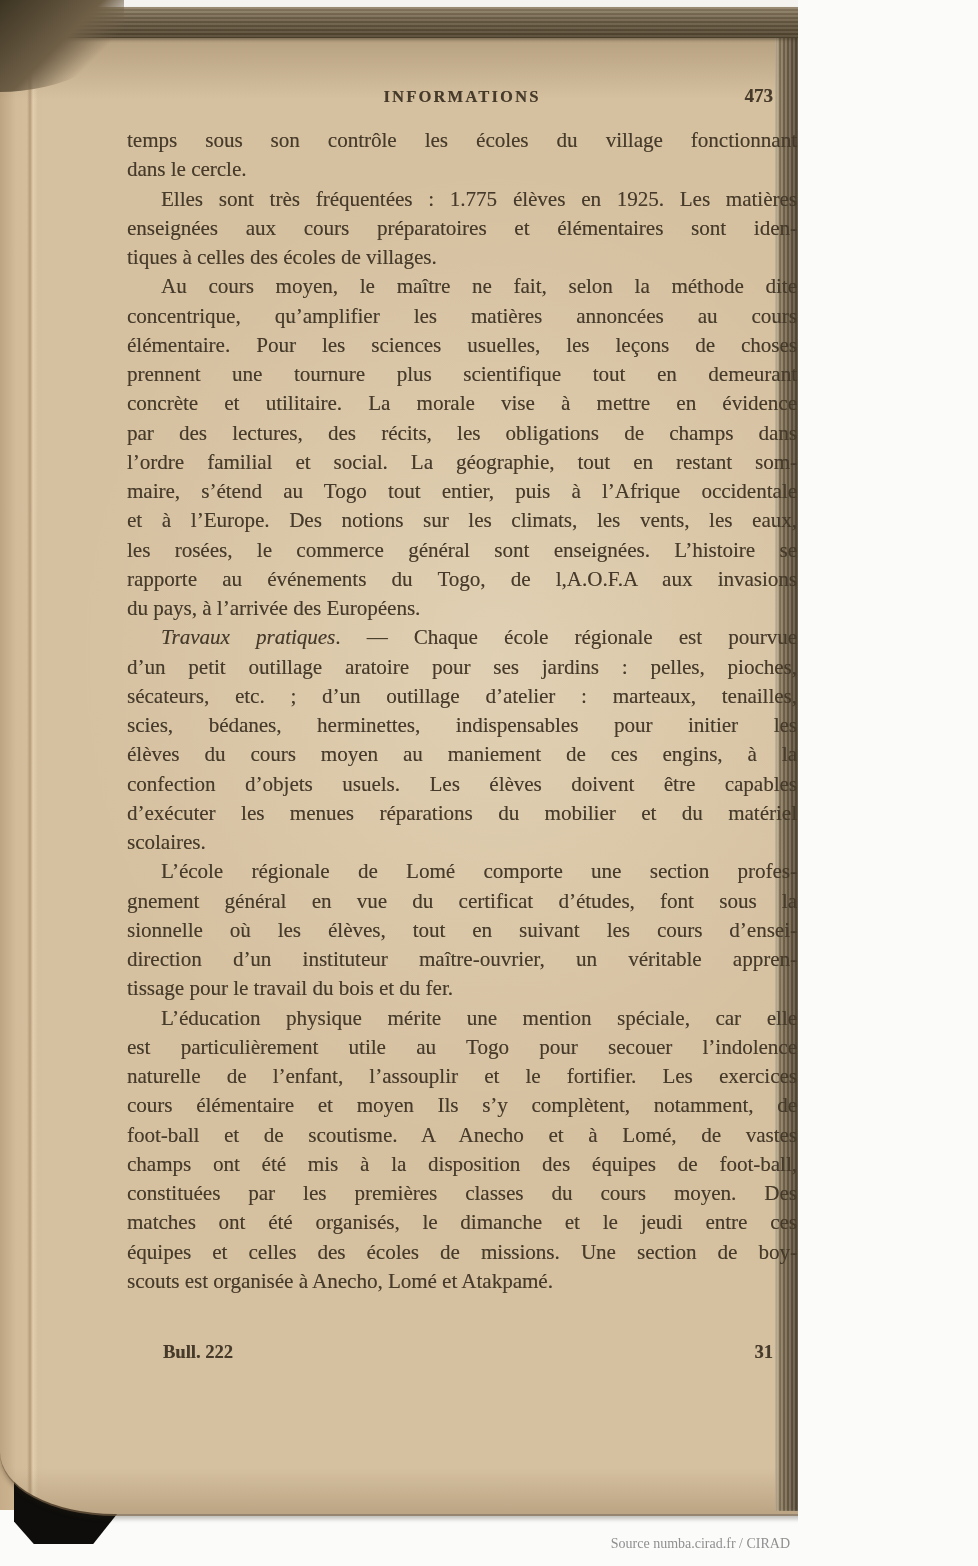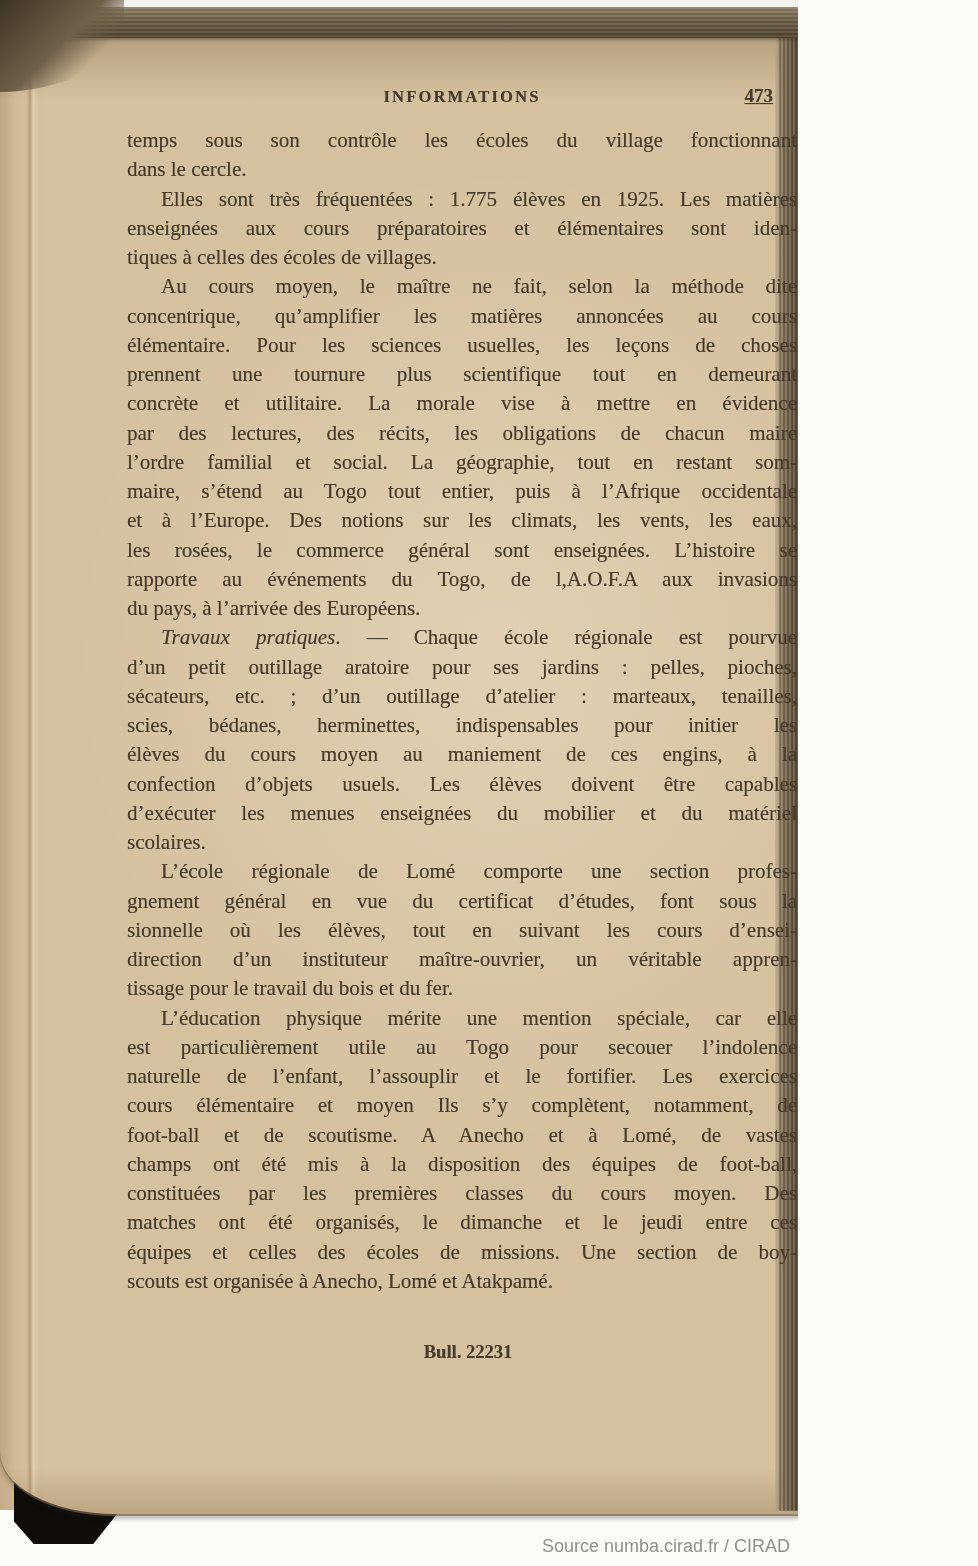--- a/index.html
+++ b/index.html
@@ -75,52 +75,51 @@
   
   .header-row{position:absolute;left:127px;top:87px;width:670px;height:24px;z-index:6;color:var(--ink);}
   .header-title{
     position:absolute;left:0;right:0;text-align:center;
     font-size:16.5px;font-weight:700;letter-spacing:2.2px;
     text-shadow:.3px .3px .6px rgba(70,57,42,.5);
   }
   .header-number{
     position:absolute;right:24px;top:-2px;font-size:19px;font-weight:600;
     text-shadow:.3px .3px .6px rgba(70,57,42,.5);
-    text-decoration:underline;
   }
 
   
   .text-block{
     position:absolute;left:127px;top:126px;width:670px;z-index:6;
     color:var(--ink);font-size:21px;
     text-shadow:.25px .25px .5px rgba(62,50,36,.45);
   }
   .line{
     height:29.25px;line-height:29.25px;
     text-align:justify;text-align-last:justify;
     overflow:visible;white-space:nowrap;
   }
   .line.last{text-align-last:left;}
   .line.indent{text-indent:34px;}
   .line i{font-style:italic;}
 
   
   .footer-row{
     position:absolute;left:127px;top:1342px;width:670px;z-index:6;
-    display:flex;justify-content:center;box-sizing:border-box;
+    display:flex;justify-content:space-between;box-sizing:border-box;
     padding:0 24px 0 36px;color:var(--ink);
     font-size:18.5px;font-weight:700;
     text-shadow:.3px .3px .6px rgba(70,57,42,.5);
   }
 
   
   .source-credit{
     position:absolute;right:8px;top:1536px;z-index:7;
-    font-family:Liberation Sans, sans-serif;
-    font-size:18px;color:var(--credit);
+    font-family:Liberation Serif, serif;
+    font-size:14px;color:var(--credit);
   }
 </style>
 </head>
 <body style="--paper: #d5c09f; --ink: #463a2a; --edge-dark: #5d4f3c; --edge-mid: #8a7a5e; --credit: #8f8f8f; --bg: #fbfbfa;">
 
 <div class="frame">
   <div class="top-white"></div>
   <div class="gutter-foot"></div>
   <div class="black-wedge"></div>
   <div class="page"></div>
@@ -137,34 +136,34 @@
       <div class="line">temps sous son contrôle les écoles du village fonctionnant</div>
       <div class="line last">dans le cercle.</div>
       <div class="line indent">Elles sont très fréquentées : 1.775 élèves en 1925. Les matières</div>
       <div class="line">enseignées aux cours préparatoires et élémentaires sont iden-</div>
       <div class="line last">tiques à celles des écoles de villages.</div>
       <div class="line indent">Au cours moyen, le maître ne fait, selon la méthode dite</div>
       <div class="line">concentrique, qu’amplifier les matières annoncées au cours</div>
       <div class="line">élémentaire. Pour les sciences usuelles, les leçons de choses</div>
       <div class="line">prennent une tournure plus scientifique tout en demeurant</div>
       <div class="line">concrète et utilitaire. La morale vise à mettre en évidence</div>
-      <div class="line">par des lectures, des récits, les obligations de chacun maire</div>
+      <div class="line">par des lectures, des récits, les obligations de champs dans</div>
       <div class="line">l’ordre familial et social. La géographie, tout en restant som-</div>
       <div class="line">maire, s’étend au Togo tout entier, puis à l’Afrique occidentale</div>
       <div class="line">et à l’Europe. Des notions sur les climats, les vents, les eaux,</div>
       <div class="line">les rosées, le commerce général sont enseignées. L’histoire se</div>
       <div class="line">rapporte au événements du Togo, de l,A.O.F.A aux invasions</div>
       <div class="line last">du pays, à l’arrivée des Européens.</div>
       <div class="line indent"><i>Travaux pratiques</i>. — Chaque école régionale est pourvue</div>
       <div class="line">d’un petit outillage aratoire pour ses jardins : pelles, pioches,</div>
       <div class="line">sécateurs, etc. ; d’un outillage d’atelier : marteaux, tenailles,</div>
       <div class="line">scies, bédanes, herminettes, indispensables pour initier les</div>
       <div class="line">élèves du cours moyen au maniement de ces engins, à la</div>
       <div class="line">confection d’objets usuels. Les élèves doivent être capables</div>
-      <div class="line">d’exécuter les menues enseignées du mobilier et du matériel</div>
+      <div class="line">d’exécuter les menues réparations du mobilier et du matériel</div>
       <div class="line last">scolaires.</div>
       <div class="line indent">L’école régionale de Lomé comporte une section profes-</div>
       <div class="line">gnement général en vue du certificat d’études, font sous la</div>
       <div class="line">sionnelle où les élèves, tout en suivant les cours d’ensei-</div>
       <div class="line">direction d’un instituteur maître-ouvrier, un véritable appren-</div>
       <div class="line last">tissage pour le travail du bois et du fer.</div>
       <div class="line indent">L’éducation physique mérite une mention spéciale, car elle</div>
       <div class="line">est particulièrement utile au Togo pour secouer l’indolence</div>
       <div class="line">naturelle de l’enfant, l’assouplir et le fortifier. Les exercices</div>
       <div class="line">cours élémentaire et moyen Ils s’y complètent, notamment, de</div>

